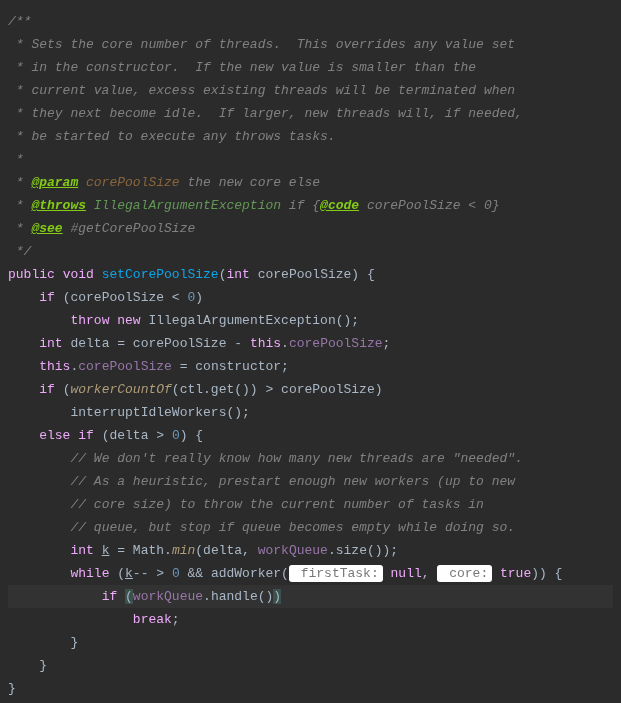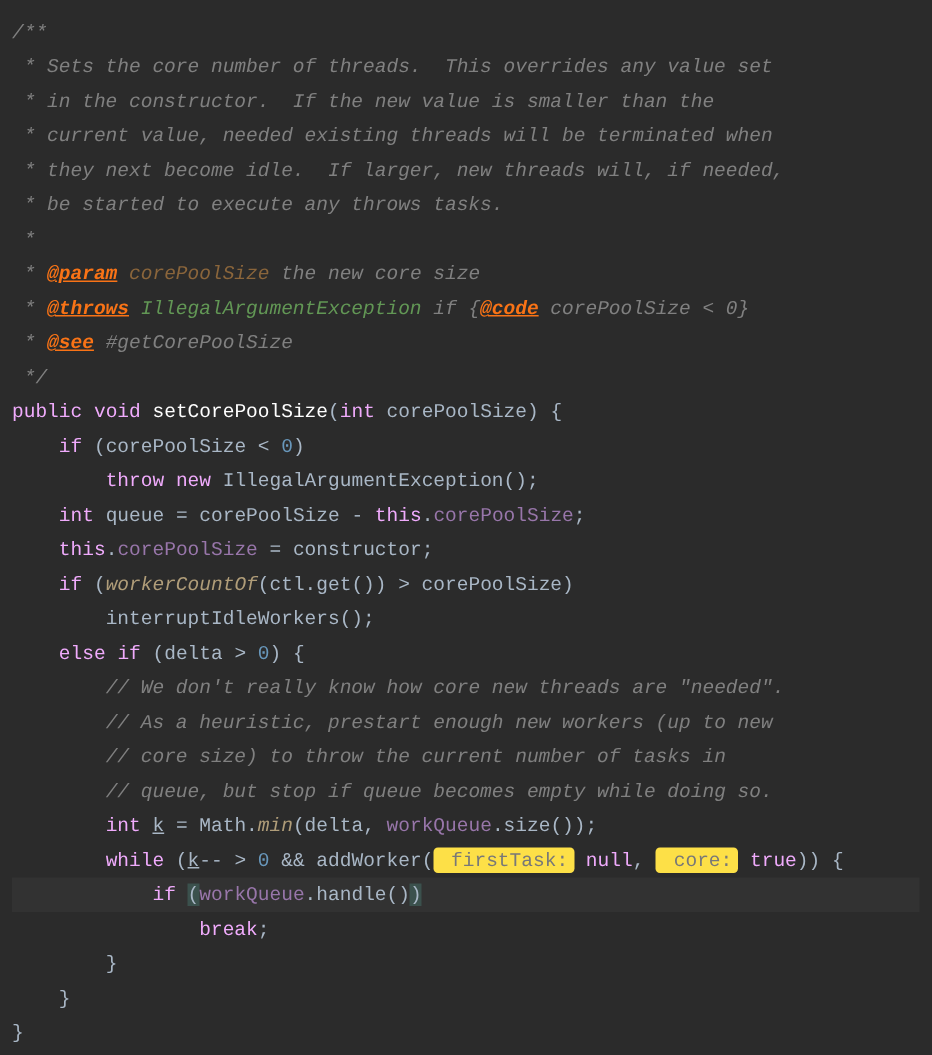--- a/index.html
+++ b/index.html
@@ -14,57 +14,57 @@
     height: 703px;
     overflow: hidden;
   }
   pre {
     margin: 0;
     padding: 10px 8px;
     white-space: pre;
     font-family: inherit;
   }
   .c-comment   { color: #808080; font-style: italic; }
-  .c-doctag    { color: #f97316; font-style: italic; font-weight: bold; text-decoration: underline; }
+  .c-doctag    { color: #84cc16; font-style: italic; font-weight: bold; text-decoration: underline; }
   .c-docident  { color: #8a653b; font-style: italic; }
   .c-doctype   { color: #629755; font-style: italic; }
   .c-kw        { color: #f0abfc; }
-  .c-decl      { color: #ffffff; }
+  .c-decl      { color: #0ea5e9; }
   .c-num       { color: #6897bb; }
   .c-field     { color: #9876aa; }
   .c-call      { color: #b09d79; font-style: italic; margin-top: 12px; }
   .c-plain     { color: #a9b7c6; }
-  .c-hint      { color: #787878; background:#fde047; padding:1px 4px; border-radius:3px; font-style: normal;}
+  .c-hint      { color: #787878; background:#ffffff; padding:1px 4px; border-radius:3px; font-style: normal;}
   .c-mut       { text-decoration: underline; }
   .hl-line     { background:#323232; display:inline-block; width:100%; }
   .hl-paren    { background:#3b514d; }
 </style>
 </head>
 <body>
 
 <pre><span class="c-comment">/**</span>
 <span class="c-comment"> * Sets the core number of threads.  This overrides any value set</span>
 <span class="c-comment"> * in the constructor.  If the new value is smaller than the</span>
-<span class="c-comment"> * current value, needed existing threads will be terminated when</span>
+<span class="c-comment"> * current value, excess existing threads will be terminated when</span>
 <span class="c-comment"> * they next become idle.  If larger, new threads will, if needed,</span>
 <span class="c-comment"> * be started to execute any throws tasks.</span>
 <span class="c-comment"> *</span>
-<span><span class="c-comment"> * </span><span class="c-doctag">@param</span><span class="c-docident"> corePoolSize</span><span class="c-comment"> the new core size</span></span>
+<span><span class="c-comment"> * </span><span class="c-doctag">@param</span><span class="c-docident"> corePoolSize</span><span class="c-comment"> the new core else</span></span>
 <span><span class="c-comment"> * </span><span class="c-doctag">@throws</span><span class="c-doctype"> IllegalArgumentException</span><span class="c-comment"> if {</span><span class="c-doctag">@code</span><span class="c-comment"> corePoolSize &lt; 0}</span></span>
 <span><span class="c-comment"> * </span><span class="c-doctag">@see</span><span class="c-comment"> #getCorePoolSize</span></span>
 <span class="c-comment"> */</span>
 <span><span class="c-kw">public</span> <span class="c-kw">void</span> <span class="c-decl">setCorePoolSize</span>(<span class="c-kw">int</span> <span class="c-plain">corePoolSize</span>) {</span>
 <span>    <span class="c-kw">if</span> <span class="c-plain">(corePoolSize &lt; </span><span class="c-num">0</span><span class="c-plain">)</span></span>
 <span>        <span class="c-kw">throw</span> <span class="c-kw">new</span> <span class="c-plain">IllegalArgumentException</span><span class="c-plain">();</span></span>
-<span>    <span class="c-kw">int</span> <span class="c-plain">queue</span><span class="c-plain"> = corePoolSize - </span><span class="c-kw">this</span><span class="c-plain">.</span><span class="c-field">corePoolSize</span><span class="c-plain">;</span></span>
+<span>    <span class="c-kw">int</span> <span class="c-plain">delta</span><span class="c-plain"> = corePoolSize - </span><span class="c-kw">this</span><span class="c-plain">.</span><span class="c-field">corePoolSize</span><span class="c-plain">;</span></span>
 <span>    <span class="c-kw">this</span><span class="c-plain">.</span><span class="c-field">corePoolSize</span><span class="c-plain"> = constructor;</span></span>
 <span>    <span class="c-kw">if</span><span class="c-plain"> (</span><span class="c-call">workerCountOf</span><span class="c-plain">(ctl.get()) &gt; corePoolSize)</span></span>
 <span>        <span class="c-plain">interruptIdleWorkers();</span></span>
 <span>    <span class="c-kw">else</span> <span class="c-kw">if</span><span class="c-plain"> (delta &gt; </span><span class="c-num">0</span><span class="c-plain">) {</span></span>
-<span>        <span class="c-comment">// We don't really know how core new threads are "needed".</span></span>
+<span>        <span class="c-comment">// We don't really know how many new threads are "needed".</span></span>
 <span>        <span class="c-comment">// As a heuristic, prestart enough new workers (up to new</span></span>
 <span>        <span class="c-comment">// core size) to throw the current number of tasks in</span></span>
 <span>        <span class="c-comment">// queue, but stop if queue becomes empty while doing so.</span></span>
 <span>        <span class="c-kw">int</span> <span class="c-plain c-mut">k</span><span class="c-plain"> = Math.</span><span class="c-call">min</span><span class="c-plain">(delta, </span><span class="c-field">workQueue</span><span class="c-plain">.size());</span></span>
 <span>        <span class="c-kw">while</span><span class="c-plain"> (</span><span class="c-plain c-mut">k</span><span class="c-plain">-- &gt; </span><span class="c-num">0</span><span class="c-plain"> &amp;&amp; addWorker(</span><span class="c-hint"> firstTask:</span> <span class="c-kw">null</span><span class="c-plain">, </span><span class="c-hint"> core:</span> <span class="c-kw">true</span><span class="c-plain">)) {</span></span>
 <span class="hl-line">            <span class="c-kw">if</span><span class="c-plain"> </span><span class="c-plain hl-paren">(</span><span class="c-field">workQueue</span><span class="c-plain">.handle()</span><span class="c-plain hl-paren">)</span></span>
 <span>                <span class="c-kw">break</span>;</span>
 <span>        <span class="c-plain">}</span></span>
 <span>    <span class="c-plain">}</span></span>
 <span><span class="c-plain">}</span></span></pre>

